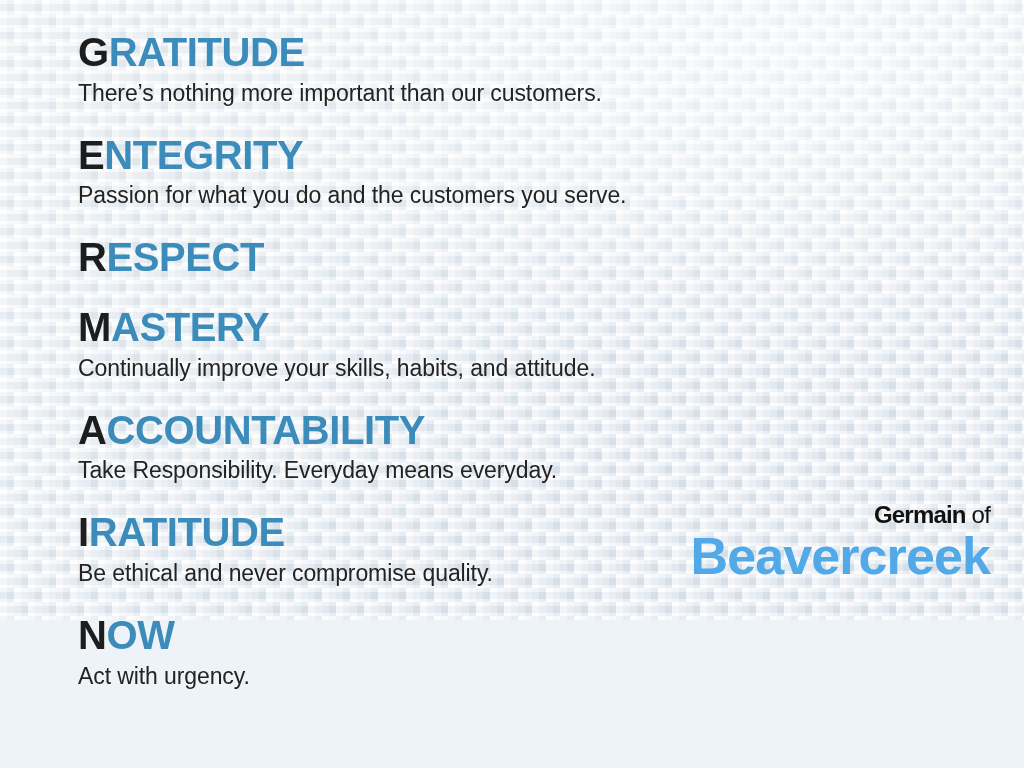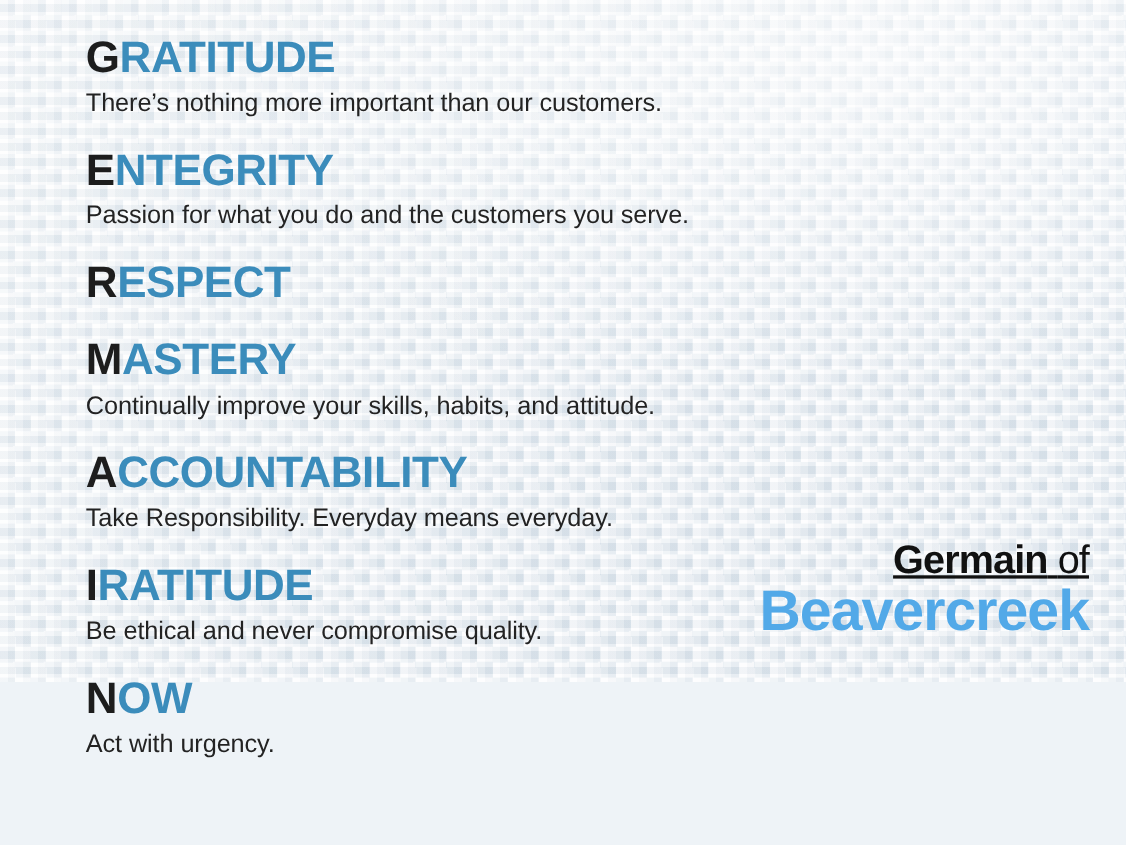--- a/index.html
+++ b/index.html
@@ -97,25 +97,24 @@
   
   .logo {
     position: absolute;
     right: 34px;
     bottom: 38px;
     z-index: 3;
     text-align: right;
     line-height: 1.0;
   }
   .logo-line-1 {
-    font-size: 36px;
+    font-size: 24px;
     letter-spacing: -0.8px;
     color: #111111;
     white-space: nowrap;
-    text-decoration: underline;
   }
   .logo-brand {
     font-weight: bold;
   }
   .logo-of {
     font-weight: normal;
   }
   .logo-line-2 {
     margin-top: 3px;
     font-size: 52px;

